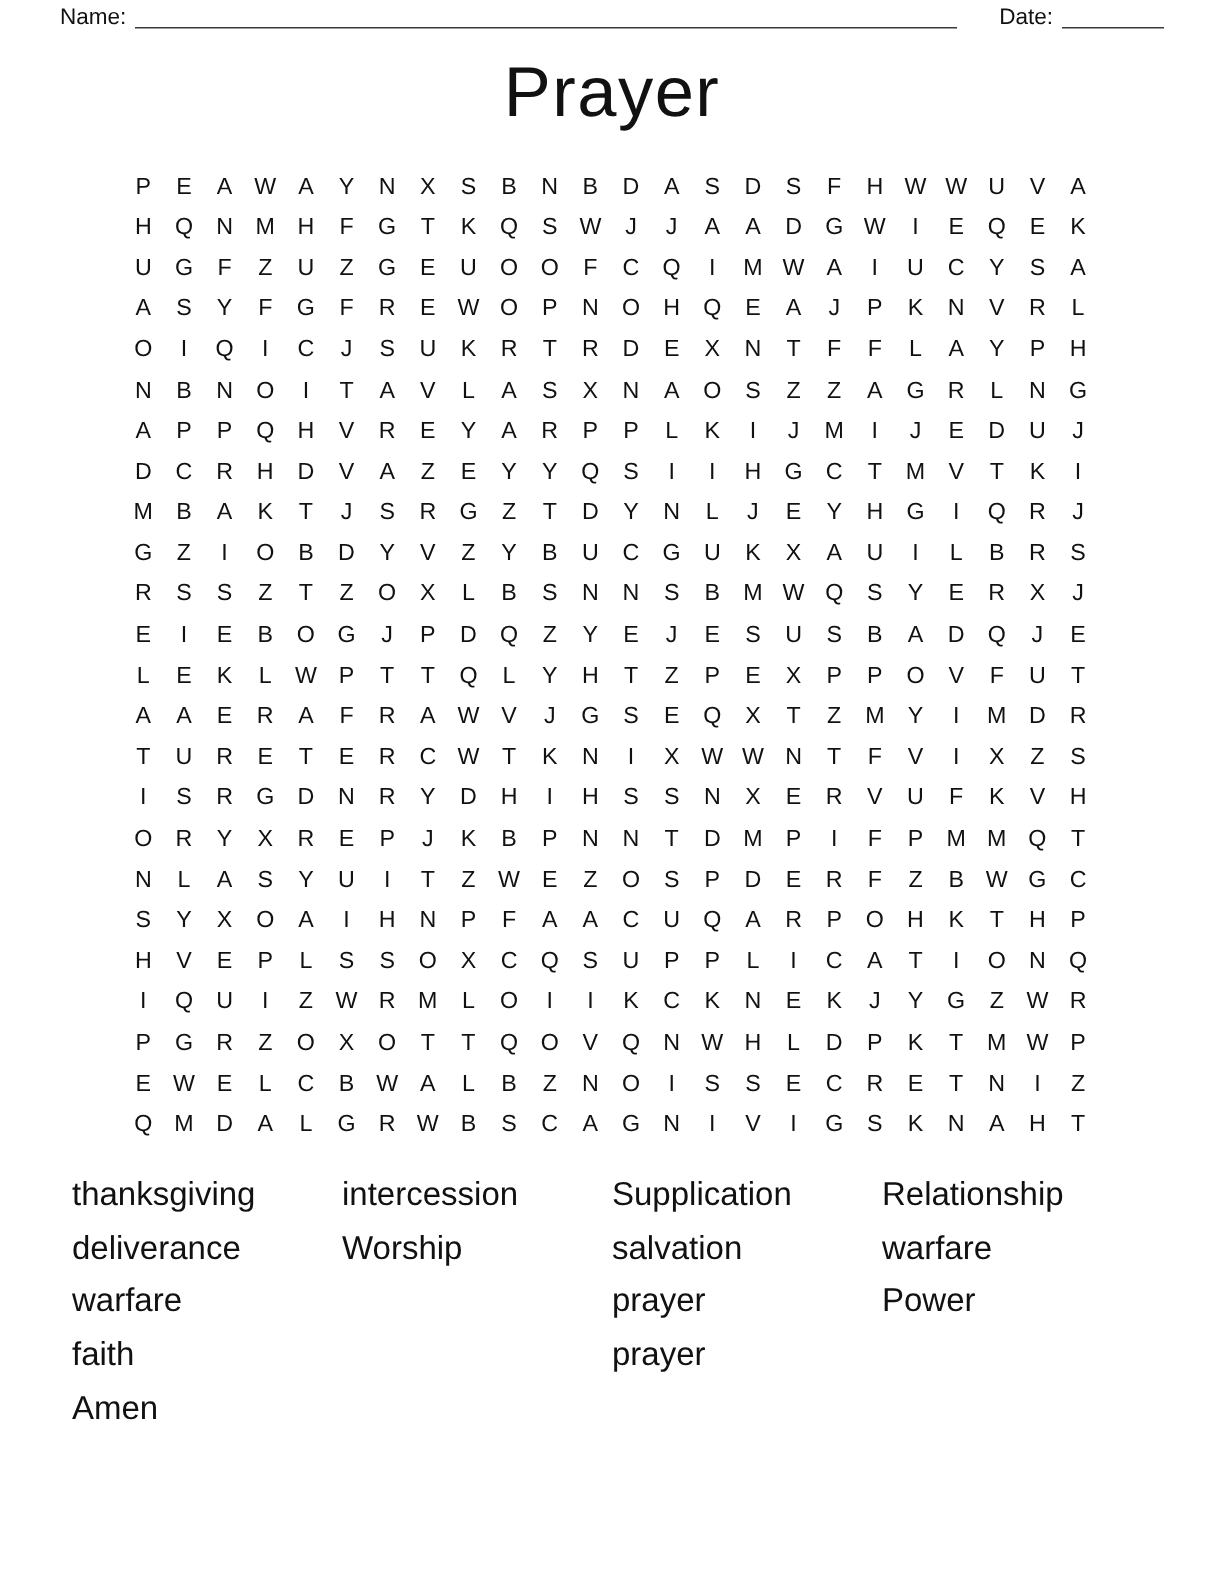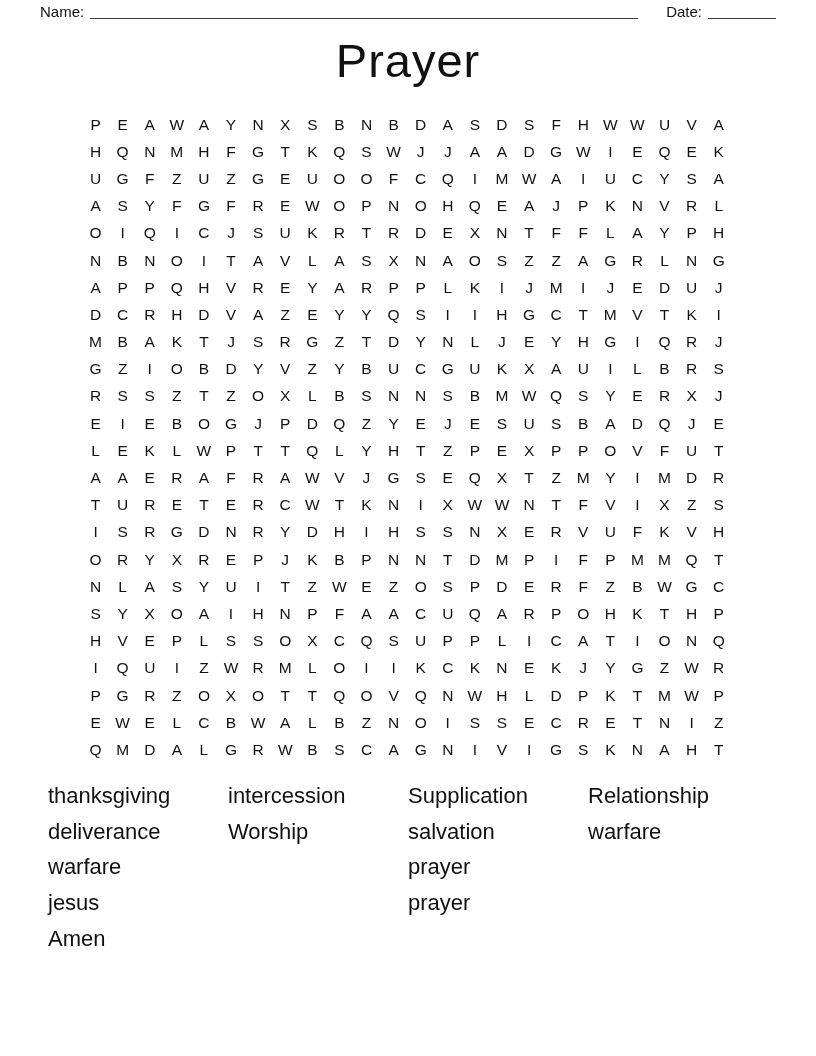--- a/index.html
+++ b/index.html
@@ -666,32 +666,33 @@
       <span class="cell">A</span>
       <span class="cell">H</span>
       <span class="cell">T</span>
     </div>
 
   <div class="word-list">
       <div class="word-col">
         <div class="word">thanksgiving</div>
         <div class="word">deliverance</div>
         <div class="word">warfare</div>
-        <div class="word">jesus</div>
+        <div class="word">faith</div>
         <div class="word">Amen</div>
       </div>
       <div class="word-col">
         <div class="word">intercession</div>
         <div class="word">Worship</div>
       </div>
       <div class="word-col">
         <div class="word">Supplication</div>
         <div class="word">salvation</div>
         <div class="word">prayer</div>
         <div class="word">prayer</div>
       </div>
       <div class="word-col">
         <div class="word">Relationship</div>
         <div class="word">warfare</div>
+        <div class="word">Power</div>
       </div>
     </div>
 
 </div>
 
 </body></html>

